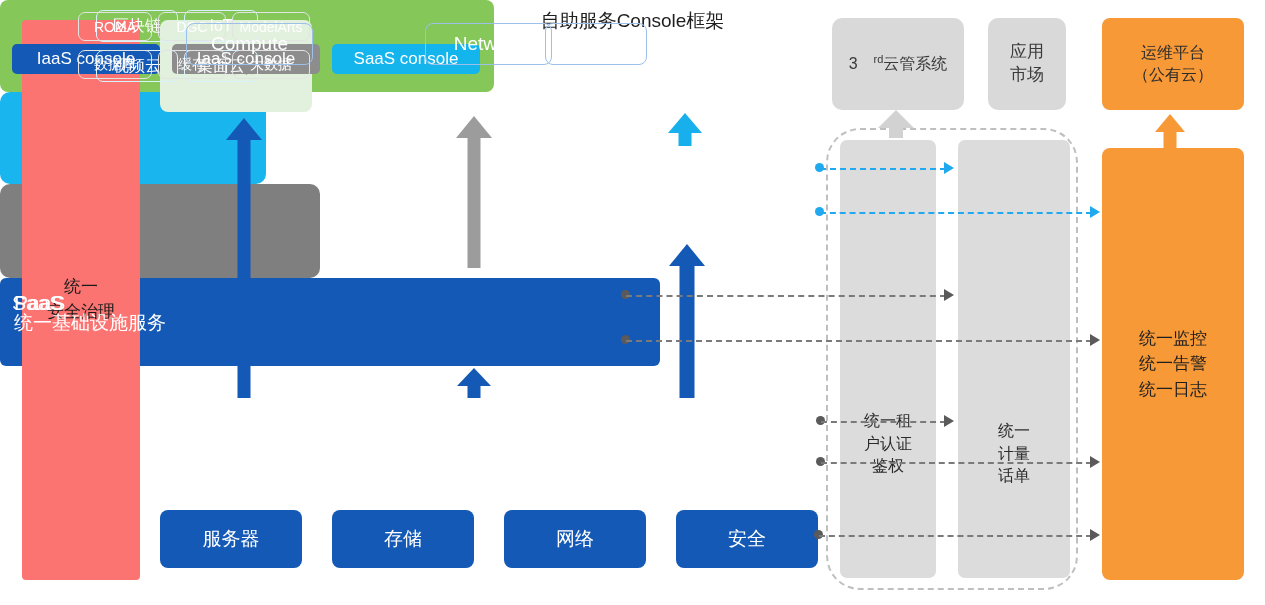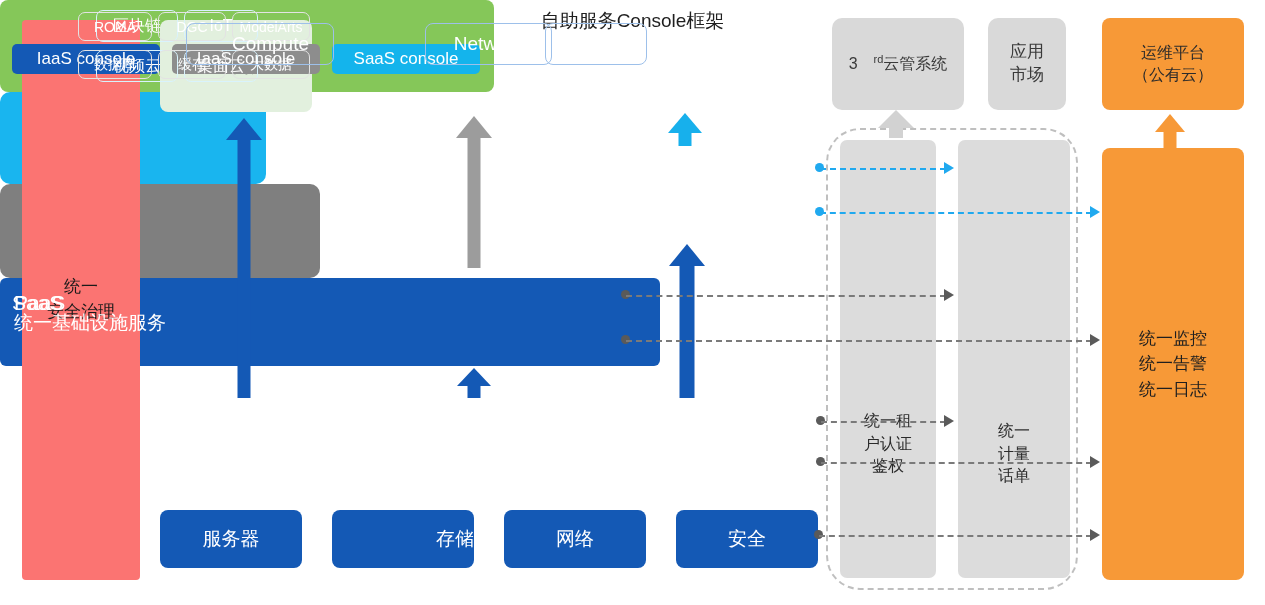--- a/index.html
+++ b/index.html
@@ -59,31 +59,31 @@
   #chip-db{left:78px;top:50px;width:72px;}
   #chip-cache{left:158px;top:50px;width:66px;}
   #chip-bigdata{left:232px;top:50px;width:76px;}
 
   
   #infra-box{left:160px;top:398px;width:660px;height:88px;background:#1459b5;border-radius:6px;}
   #infra-label{position:absolute;left:14px;top:0;height:100%;display:flex;align-items:center;
                color:#fff;font-size:19px;margin-top:20px;}
   .infra-chip{position:absolute;top:23px;height:40px;border:1.8px solid #9dc0ea;border-radius:8px;
               display:flex;align-items:center;justify-content:center;color:#fff;font-size:19px;}
-  #chip-compute{left:186px;width:125px;padding-left:21px;}
+  #chip-compute{left:186px;width:125px;}
   #chip-storage{left:322px;width:120px;}
   #chip-network{left:425px;width:0px;}
   #chip-network{left:425px;width:125px;}
   #chip-cce{left:545px;width:100px;}
 
   
   .res-box{position:absolute;top:510px;height:58px;background:#1459b5;border-radius:8px;
            display:flex;align-items:center;justify-content:center;color:#fff;font-size:19px;}
   #res-server{left:160px;width:142px;}
-  #res-storage{left:332px;width:142px;justify-content:flex-end;}
+  #res-storage{left:332px;width:142px;}
   #res-network{left:504px;width:142px;}
   #res-security{left:676px;width:142px;}
 
   
   #dashed-zone{position:absolute;left:826px;top:128px;width:252px;height:462px;
                border:2.6px dashed #bfbfbf;border-radius:34px;box-sizing:border-box;}
 
   
   .gray-col{position:absolute;background:#dcdcdc;border-radius:7px;}
   #col-auth{left:840px;top:140px;width:96px;height:438px;}

